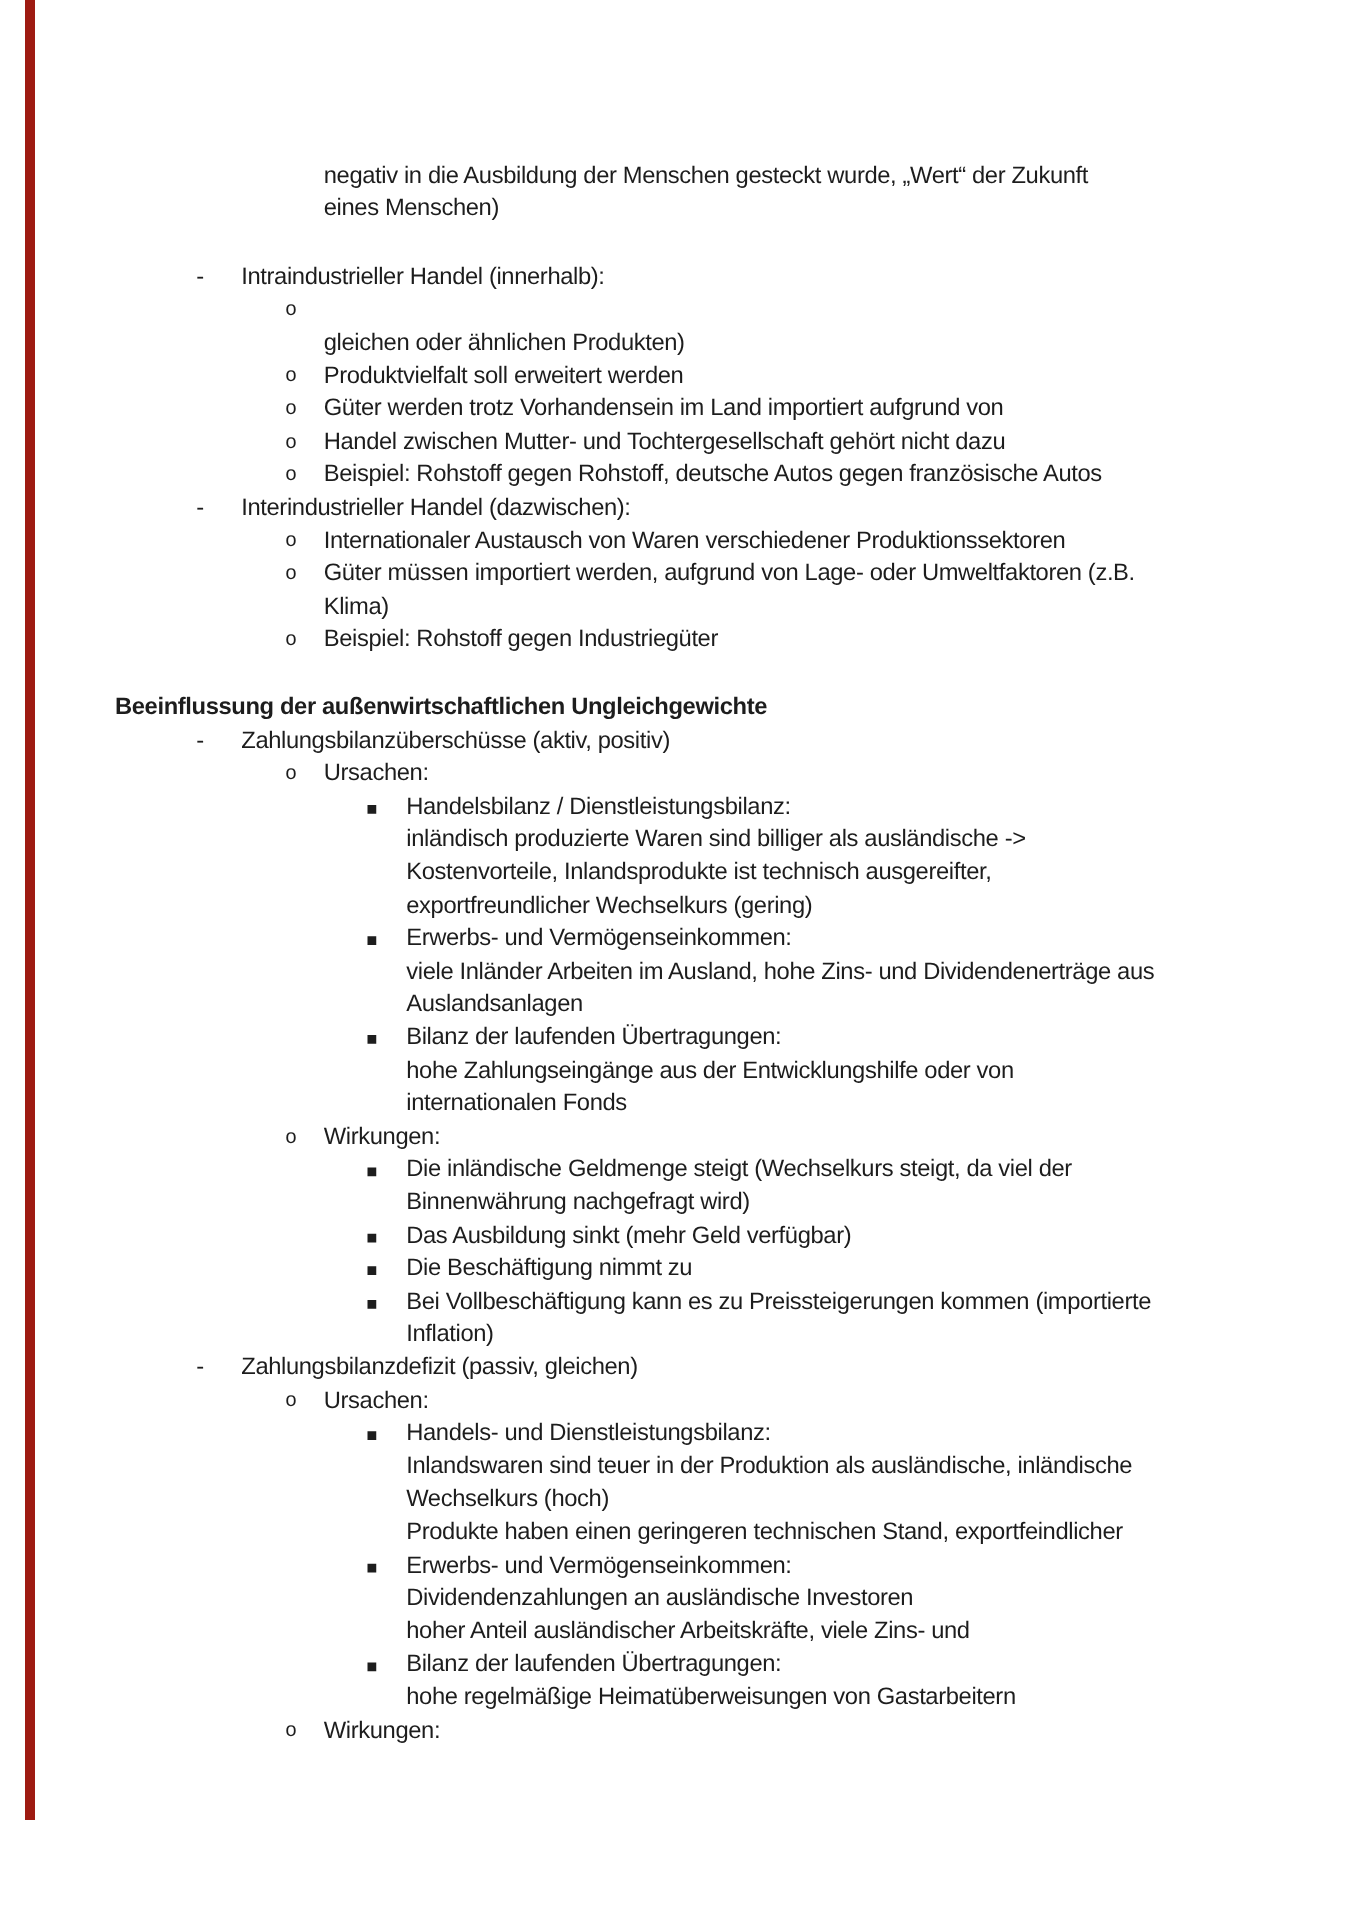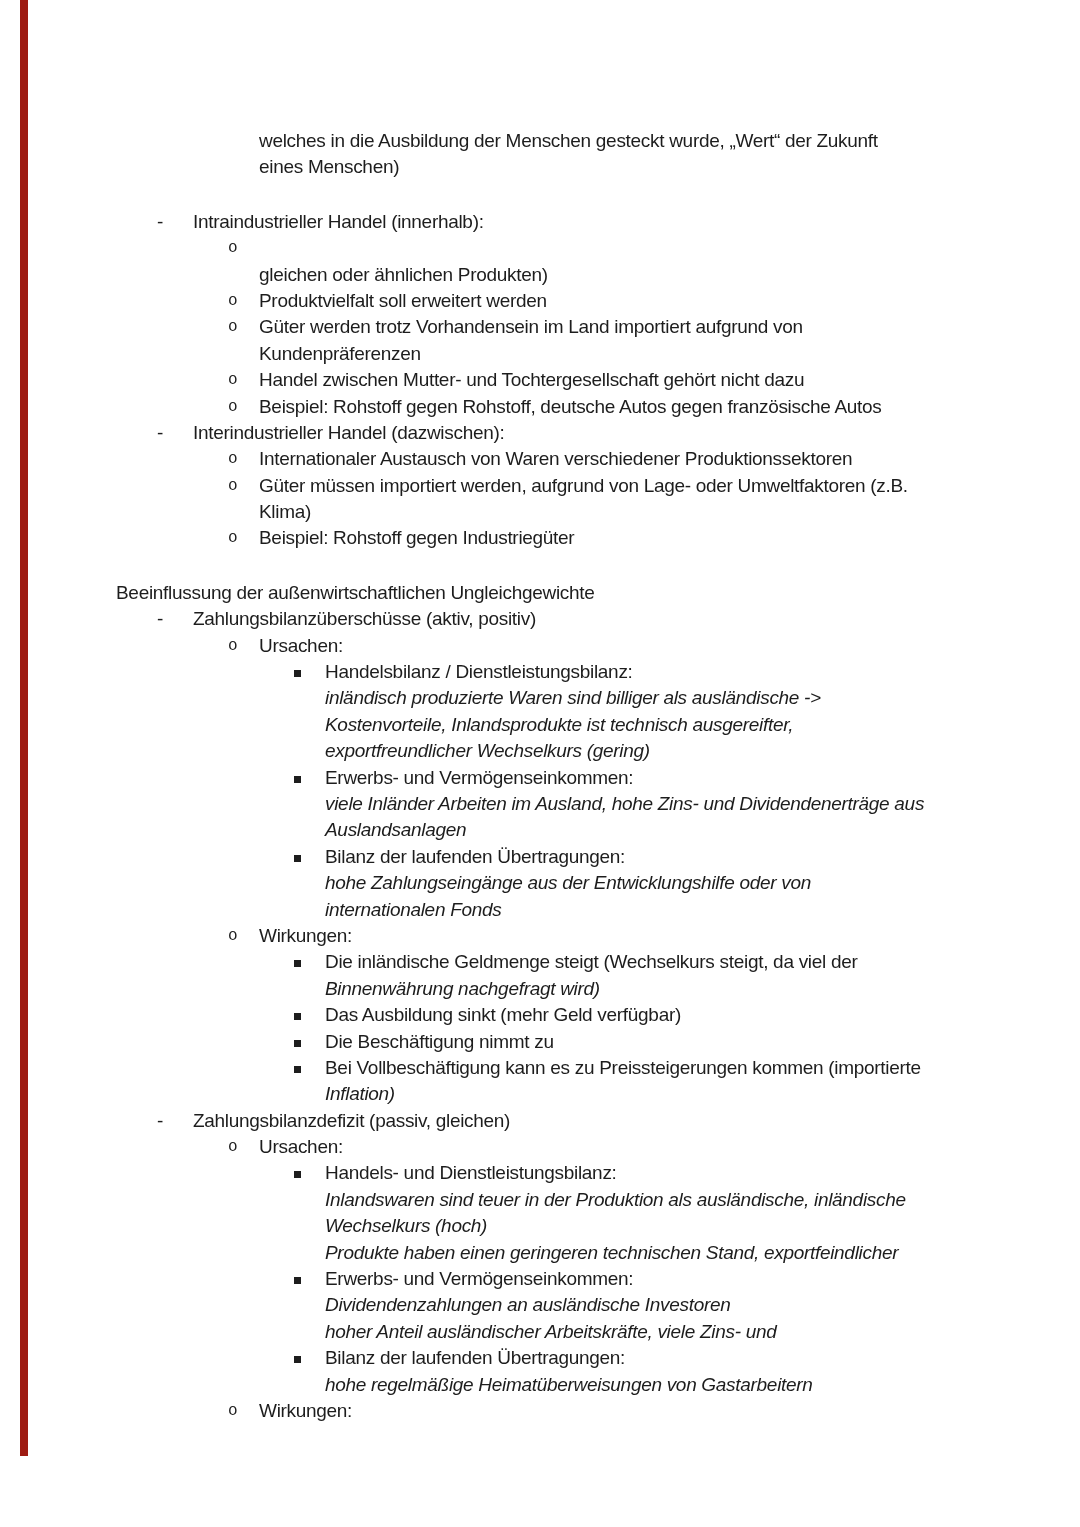--- a/index.html
+++ b/index.html
@@ -31,26 +31,26 @@
     letter-spacing: -0.3px;
     color: #1d1d1d;
   }
   .row {
     position: relative;
     height: 26.4px;
     line-height: 26.4px;
     white-space: nowrap;
   }
   .row.gap { margin-top: 28px; }
-  .row.h    { padding-left: 116px; font-weight: 400; }
+  .row.h    { padding-left: 92px; font-weight: 700; }
   .row.l1   { padding-left: 193px; }
   .row.l2   { padding-left: 259px; }
   .row.cont2{ padding-left: 259px; }
   .row.l3   { padding-left: 325px; }
-  .row.cont3{ padding-left: 325px; font-style: italic; }
+  .row.cont3{ padding-left: 325px; }
   .bullet { position: absolute; top: 0; }
   .l1 > .bullet { left: 157px; }
   .l2 > .bullet {
     left: 228px;
     font-family: "Liberation Mono", "DejaVu Sans Mono", monospace;
     font-size: 16px;
   }
   .l3 > .bullet {
     left: 294px;
     top: 11px;
@@ -60,21 +60,21 @@
   }
 </style>
 </head>
 <body>
 
 <div id="page">
   <div id="ribbon" style="background: rgb(158, 27, 18);"></div>
   <div id="doc">
   <div class="row cont2">
     
-    <span class="line-text">welches in die Ausbildung der Menschen gesteckt wurde, „Wert“ der Zukunft</span>
+    <span class="line-text">negativ in die Ausbildung der Menschen gesteckt wurde, „Wert“ der Zukunft</span>
   </div>
 
   <div class="row cont2">
     
     <span class="line-text">eines Menschen)</span>
   </div>
 
   <div class="row l1 gap">
     <span class="bullet">-</span>
     <span class="line-text">Intraindustrieller Handel (innerhalb):</span>
@@ -92,24 +92,20 @@
   <div class="row l2">
     <span class="bullet">o</span>
     <span class="line-text">Produktvielfalt soll erweitert werden</span>
   </div>
 
   <div class="row l2">
     <span class="bullet">o</span>
     <span class="line-text">Güter werden trotz Vorhandensein im Land importiert aufgrund von</span>
   </div>
 
-  <div class="row cont2">
-    
-    <span class="line-text">Kundenpräferenzen</span>
-  </div>
 
   <div class="row l2">
     <span class="bullet">o</span>
     <span class="line-text">Handel zwischen Mutter- und Tochtergesellschaft gehört nicht dazu</span>
   </div>
 
   <div class="row l2">
     <span class="bullet">o</span>
     <span class="line-text">Beispiel: Rohstoff gegen Rohstoff, deutsche Autos gegen französische Autos</span>
   </div>

